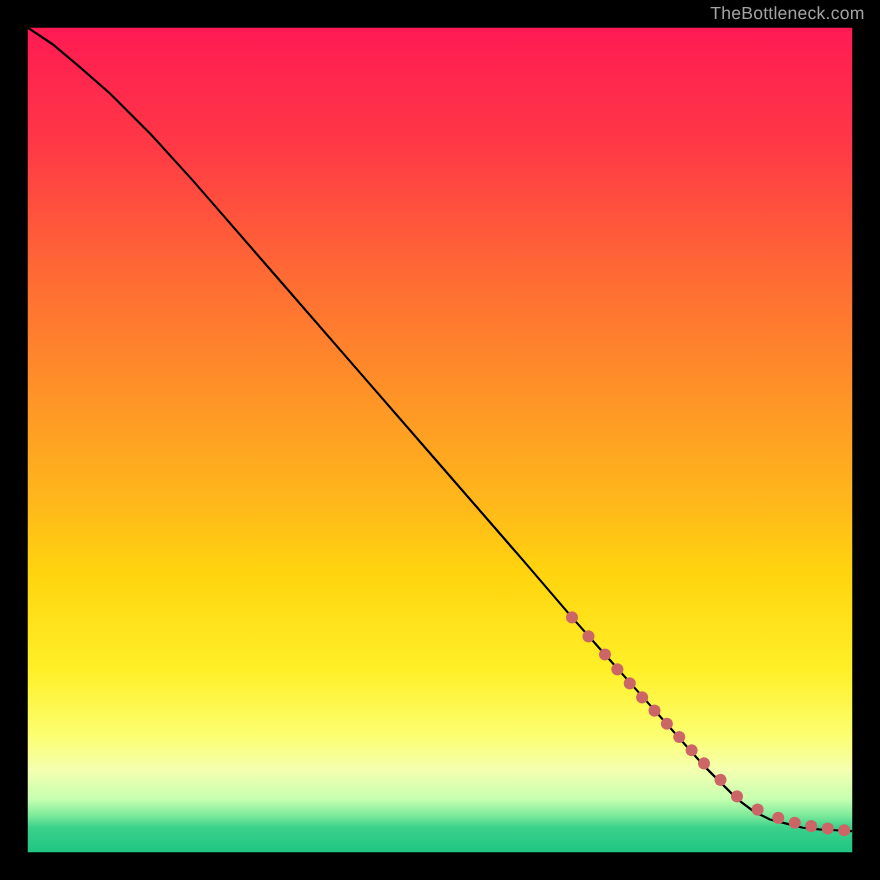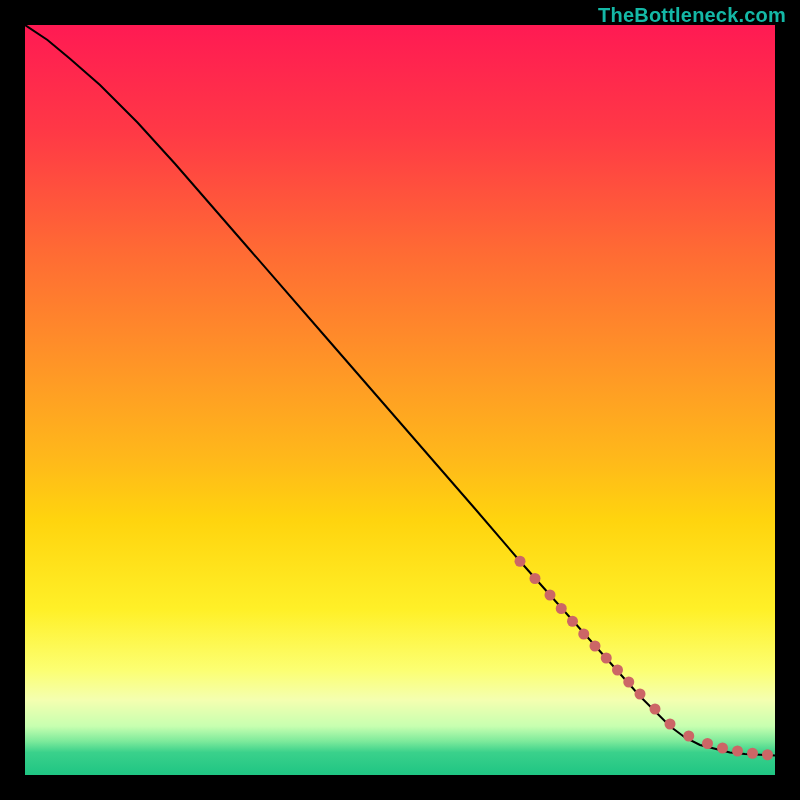--- a/index.html
+++ b/index.html
@@ -14,23 +14,23 @@
   .frame {
     position: relative;
     width: 800px;
     height: 800px;
     background: #000;
   }
   .watermark {
     position: absolute;
     top: 4px;
     right: 14px;
-    color: #14b8a6;
-    font-size: 20px;
-    font-weight: 700;
+    color: #a3a3a3;
+    font-size: 16px;
+    font-weight: 400;
     letter-spacing: 0.2px;
   }
   .plot-area {
     position: absolute;
     left: 25px;
     top: 25px;
     width: 750px;
     height: 750px;
   }
   .plot-area svg {

